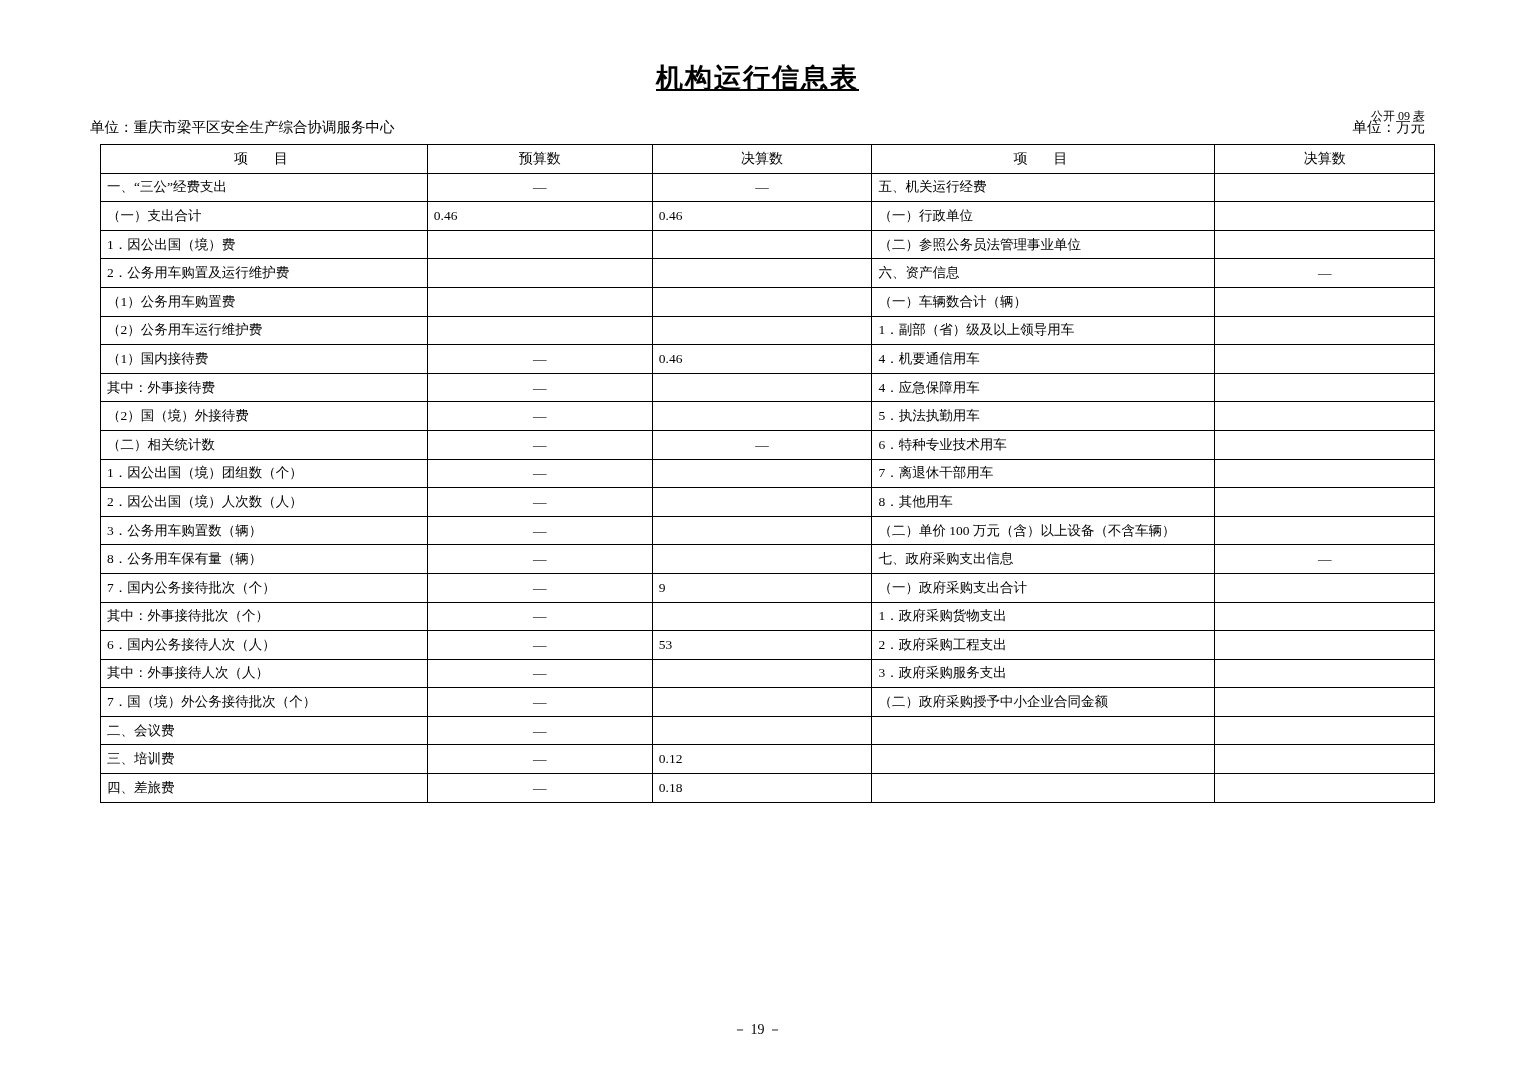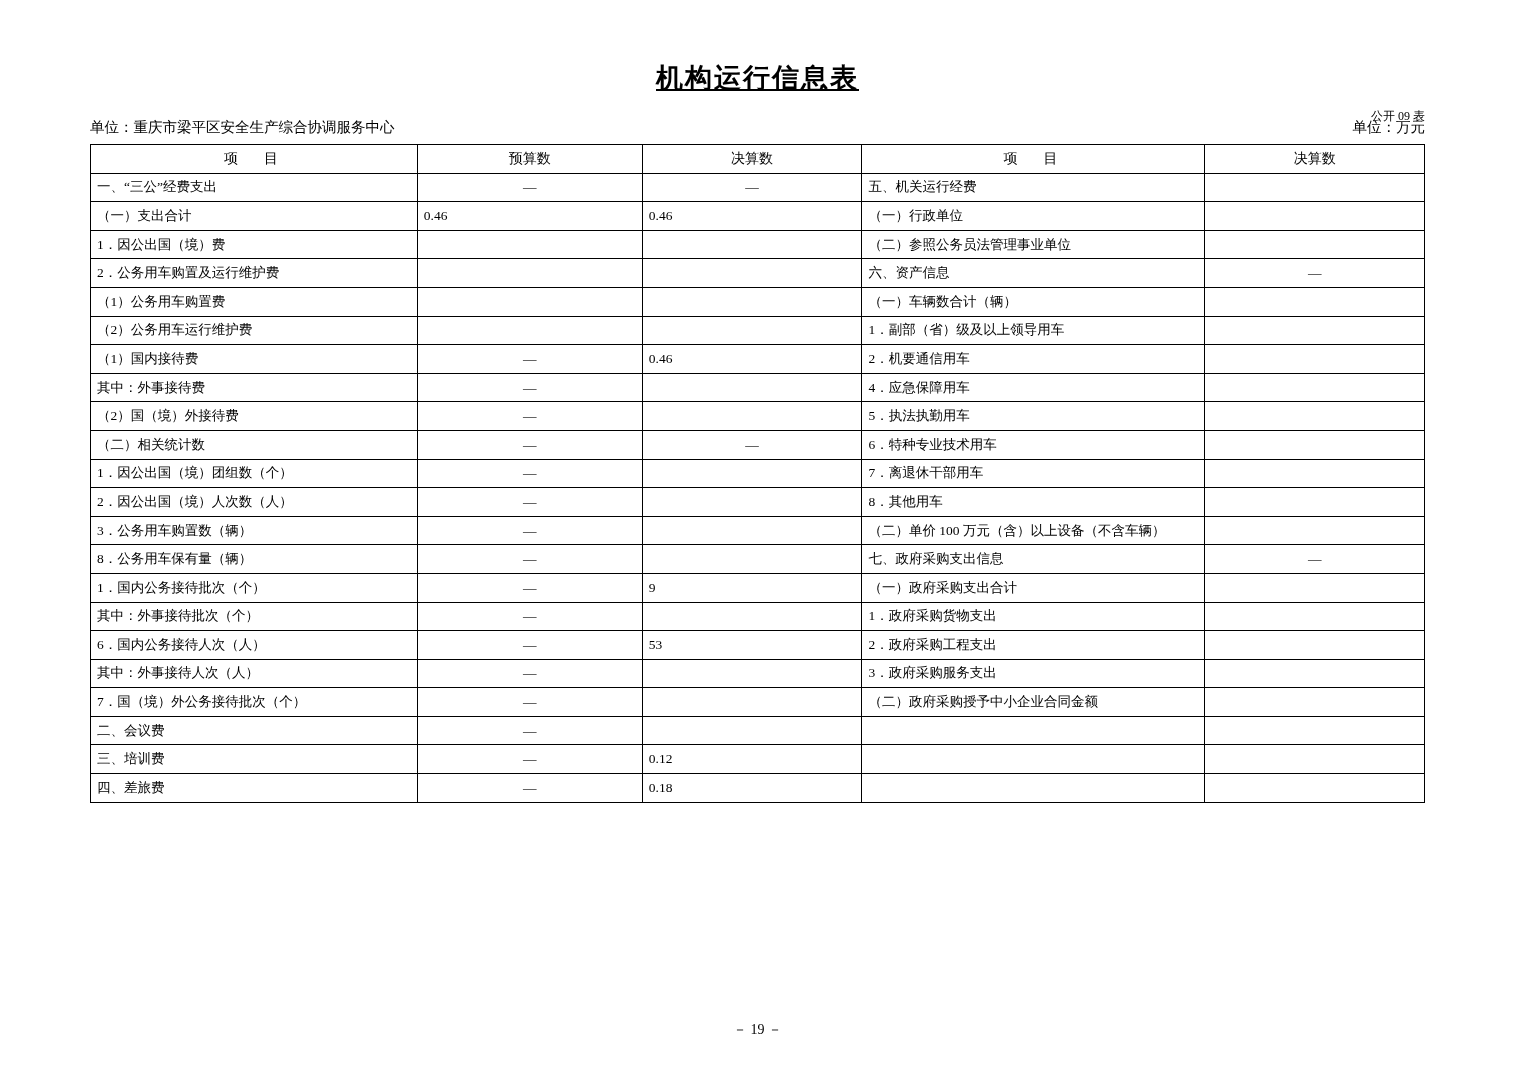--- a/index.html
+++ b/index.html
@@ -44,21 +44,21 @@
     font-size: 14.5px;
     display: flex;
     justify-content: space-between;
   }
   .unit-left { font-size: 14.5px; }
   .unit-right { font-size: 14.5px; }
 
   table.main {
     position: absolute;
     top: 144px;
-    left: 90px;
+    left: 100px;
     border-collapse: collapse;
     table-layout: fixed;
     width: 1335px;
     font-size: 13.5px;
   }
   table.main td, table.main th {
     border: 1px solid #000000;
     height: 28.6px;
     padding: 0 6px;
     vertical-align: middle;
@@ -170,21 +170,21 @@
           <td class="lbl i3">（2）公务用车运行维护费</td>
           <td class="num"></td>
           <td class="num"></td>
           <td class="lbl i2">1．副部（省）级及以上领导用车</td>
           <td class="num"></td>
         </tr>
         <tr>
           <td class="lbl i3">（1）国内接待费</td>
           <td class="dash">—</td>
           <td class="num">0.46</td>
-          <td class="lbl i2">2．机要通信用车</td>
+          <td class="lbl i2">4．机要通信用车</td>
           <td class="num"></td>
         </tr>
         <tr>
           <td class="lbl i4">其中：外事接待费</td>
           <td class="dash">—</td>
           <td class="num"></td>
           <td class="lbl i2">4．应急保障用车</td>
           <td class="num"></td>
         </tr>
         <tr>
@@ -223,21 +223,21 @@
           <td class="num"></td>
         </tr>
         <tr>
           <td class="lbl i2">8．公务用车保有量（辆）</td>
           <td class="dash">—</td>
           <td class="num"></td>
           <td class="lbl i0">七、政府采购支出信息</td>
           <td class="dash">—</td>
         </tr>
         <tr>
-          <td class="lbl i2">1．国内公务接待批次（个）</td>
+          <td class="lbl i2">7．国内公务接待批次（个）</td>
           <td class="dash">—</td>
           <td class="num">9</td>
           <td class="lbl i1">（一）政府采购支出合计</td>
           <td class="num"></td>
         </tr>
         <tr>
           <td class="lbl i3">其中：外事接待批次（个）</td>
           <td class="dash">—</td>
           <td class="num"></td>
           <td class="lbl i2">1．政府采购货物支出</td>

